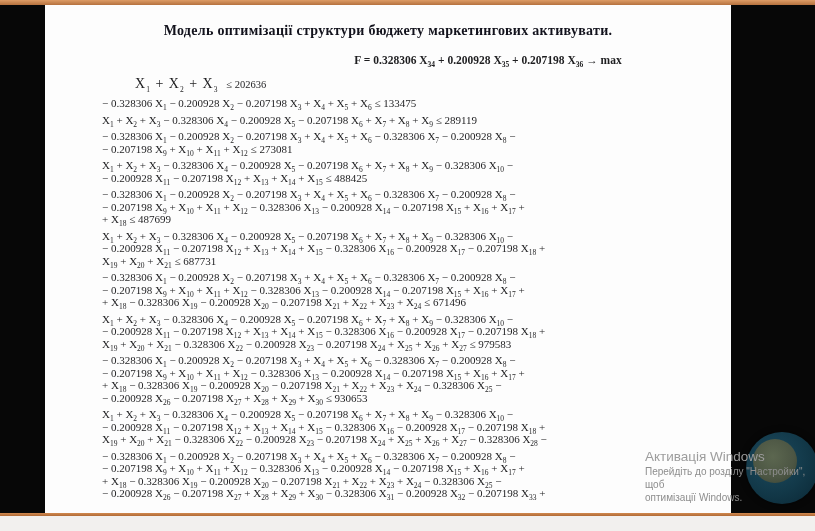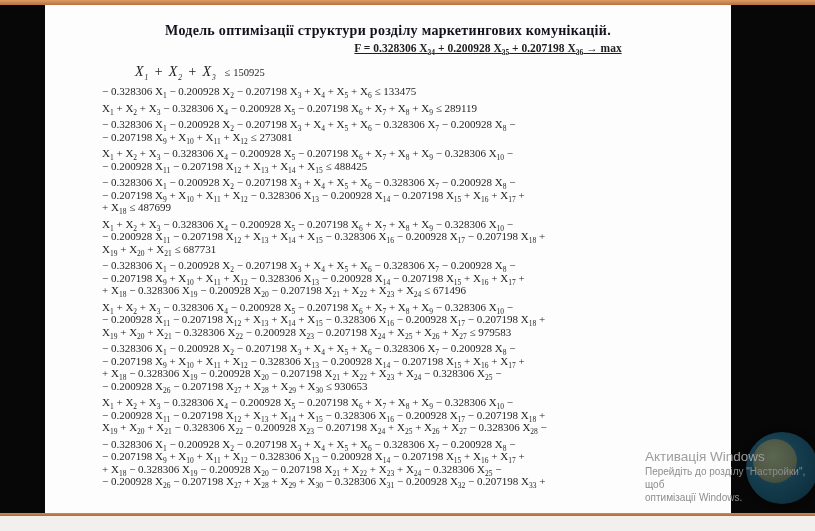--- a/index.html
+++ b/index.html
@@ -19,29 +19,29 @@
   .slide{
     position:absolute;top:0;left:45px;width:686px;height:508px;
     background:#fdfdfd;
   }
   .slide-title{
     margin-top:18px;height:16px;
     text-align:center;font-weight:bold;font-size:14px;letter-spacing:.3px;
     color:#12121c;
   }
   .objective{
-    margin-top:3px;height:14px;
+    margin-top:15px;height:14px;
     text-align:center;padding-left:200px;
-    font-size:11.5px;font-weight:600;color:#1e1e20;text-decoration:underline;
+    font-size:11.5px;font-weight:600;color:#1e1e20;
   }
   .budget-line{
     margin-top:6px;height:17px;padding-left:90px;
     color:#1e1e20;
   }
-  .budget-vars{font-style:italic;font-size:14px;letter-spacing:1px;text-align:center;}
+  .budget-vars{font-size:14px;letter-spacing:1px;text-align:center;}
   .budget-rel{font-size:10.5px;margin-left:4px;}
   .constraints{
     margin-top:6px;padding-left:57px;padding-right:10px;
   }
   .constraint-group{margin-bottom:4px;}
   .formula-line{
     font-size:11px;line-height:12.5px;white-space:nowrap;
     color:#1e1e20;
   }
   .formula-line sub, .objective sub, .budget-vars sub{
@@ -74,25 +74,25 @@
     opacity:.9;
   }
 </style>
 </head>
 <body>
 
 <div class="frame-top"></div>
 
 <div class="stage">
   <div class="slide">
-    <div class="slide-title">Модель оптимізації структури розділу маркетингових комунікацій.</div>
+    <div class="slide-title">Модель оптимізації структури бюджету маркетингових активувати.</div>
     <div class="objective">F = 0.328306 X<sub>34</sub> + 0.200928 X<sub>35</sub> + 0.207198 X<sub>36</sub> →  max</div>
     <div class="budget-line">
       <span class="budget-vars">X<sub>1</sub> + X<sub>2</sub> + X<sub>3</sub></span>
-      <span class="budget-rel">≤  150925</span>
+      <span class="budget-rel">≤  202636</span>
     </div>
     <div class="constraints">
         <div class="constraint-group">
           <div class="formula-line">− 0.328306 X<sub>1</sub> − 0.200928 X<sub>2</sub> − 0.207198 X<sub>3</sub> + X<sub>4</sub> + X<sub>5</sub> + X<sub>6</sub> ≤   133475</div>
         </div>
         <div class="constraint-group">
           <div class="formula-line">X<sub>1</sub> + X<sub>2</sub> + X<sub>3</sub> − 0.328306 X<sub>4</sub> − 0.200928 X<sub>5</sub> − 0.207198 X<sub>6</sub> + X<sub>7</sub> + X<sub>8</sub> + X<sub>9</sub> ≤   289119</div>
         </div>
         <div class="constraint-group">
           <div class="formula-line">− 0.328306 X<sub>1</sub> − 0.200928 X<sub>2</sub> − 0.207198 X<sub>3</sub> + X<sub>4</sub> + X<sub>5</sub> + X<sub>6</sub> − 0.328306 X<sub>7</sub> − 0.200928 X<sub>8</sub> −</div>

